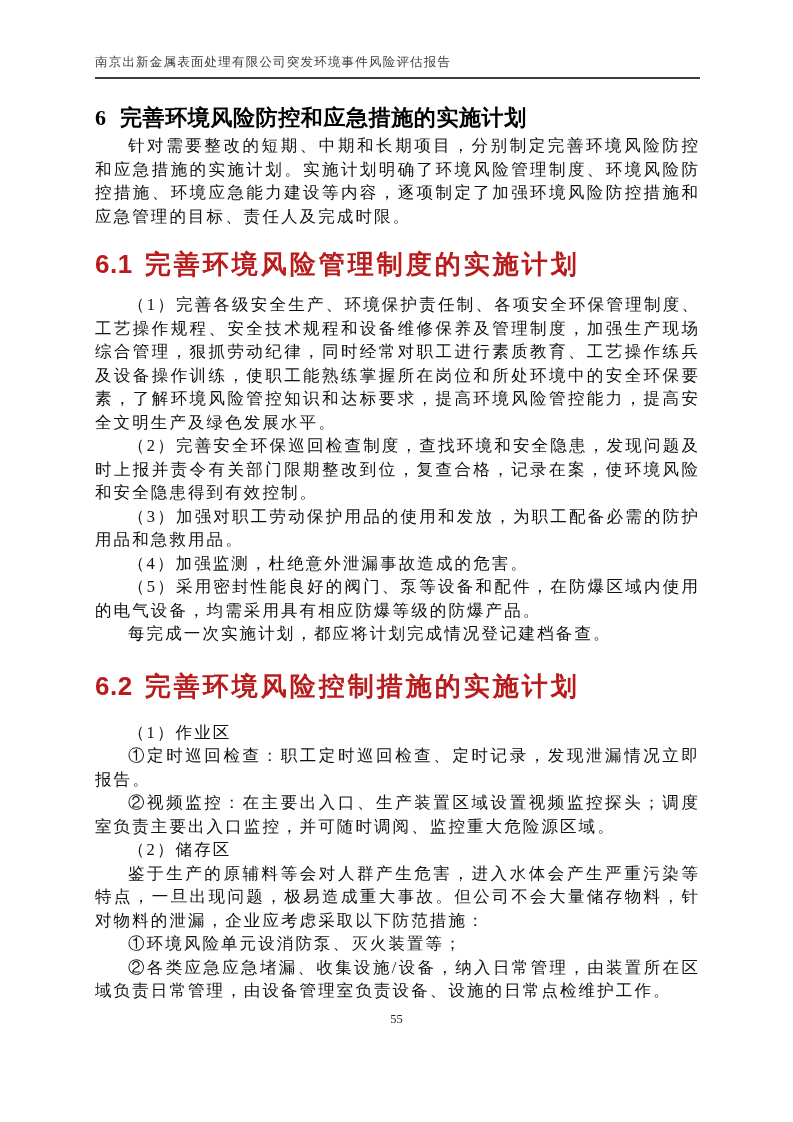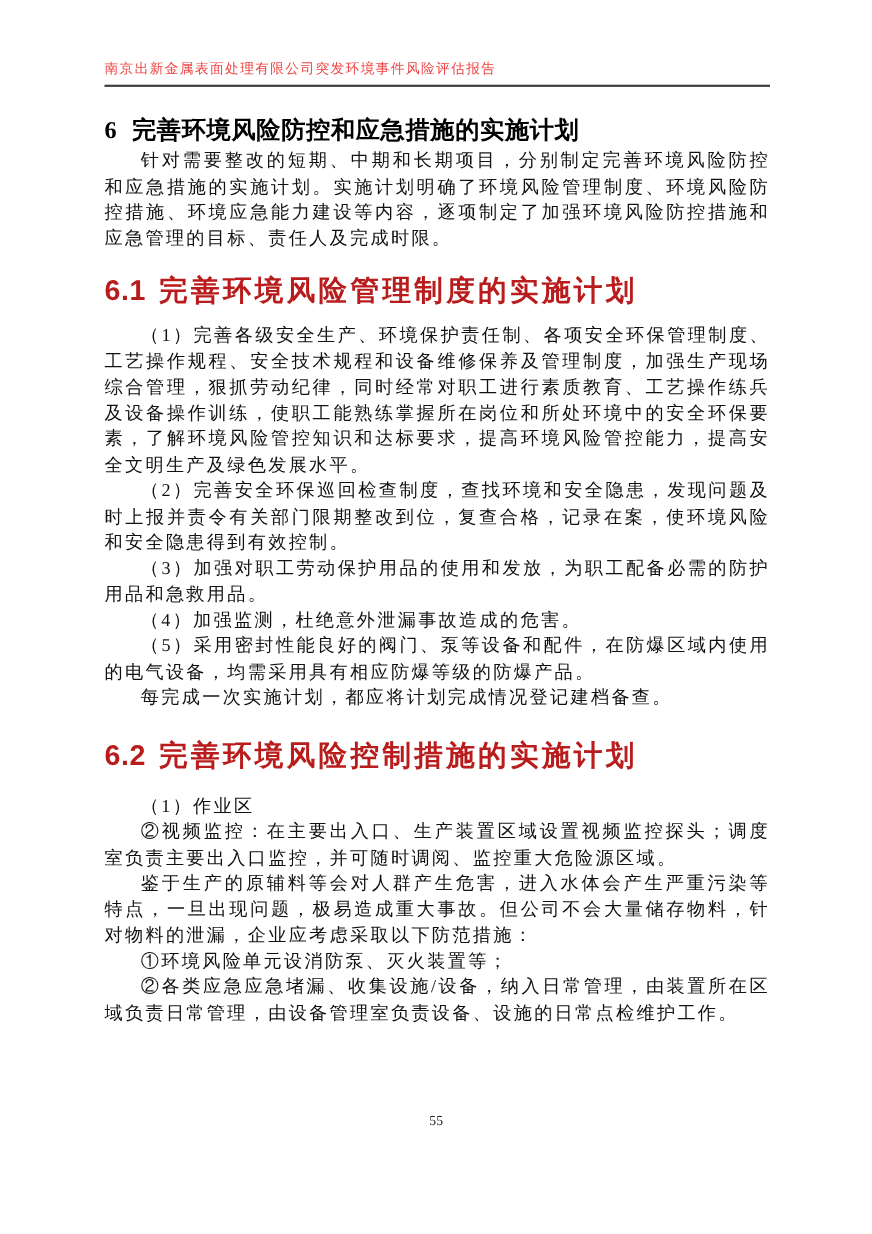--- a/index.html
+++ b/index.html
@@ -23,21 +23,21 @@
   
   .doc-header {
     padding-top: 54px;
     padding-bottom: 7px;
     border-bottom: 2px solid #3d3d3d;
   }
   .header-title {
     font-size: 12.5px;
     line-height: 16px;
     letter-spacing: 1.2px;
-    color: #ef4444;
+    color: #404040;
   }
   
   .h1 {
     margin: 23px 0 0 0;
     font-family: Liberation Serif, serif;
     font-weight: 700;
     font-size: 22px;
     line-height: 32px;
     letter-spacing: 0.6px;
     color: #000000;
@@ -107,21 +107,23 @@
       <p class="body-p">（5）采用密封性能良好的阀门、泵等设备和配件，在防爆区域内使用的电气设备，均需采用具有相应防爆等级的防爆产品。</p>
       <p class="body-p">每完成一次实施计划，都应将计划完成情况登记建档备查。</p>
     </div>
 
     <h2 class="h2 h2-second">
       <span class="h2-num">6.2</span><span>完善环境风险控制措施的实施计划</span>
     </h2>
 
     <div class="section-body section-body-2">
       <p class="body-p">（1）作业区</p>
+      <p class="body-p">①定时巡回检查：职工定时巡回检查、定时记录，发现泄漏情况立即报告。</p>
       <p class="body-p">②视频监控：在主要出入口、生产装置区域设置视频监控探头；调度室负责主要出入口监控，并可随时调阅、监控重大危险源区域。</p>
+      <p class="body-p">（2）储存区</p>
       <p class="body-p">鉴于生产的原辅料等会对人群产生危害，进入水体会产生严重污染等特点，一旦出现问题，极易造成重大事故。但公司不会大量储存物料，针对物料的泄漏，企业应考虑采取以下防范措施：</p>
       <p class="body-p">①环境风险单元设消防泵、灭火装置等；</p>
       <p class="body-p">②各类应急应急堵漏、收集设施/设备，纳入日常管理，由装置所在区域负责日常管理，由设备管理室负责设备、设施的日常点检维护工作。</p>
     </div>
 
   </div>
 
   <div class="footer">
     <span>55</span>
   </div>

